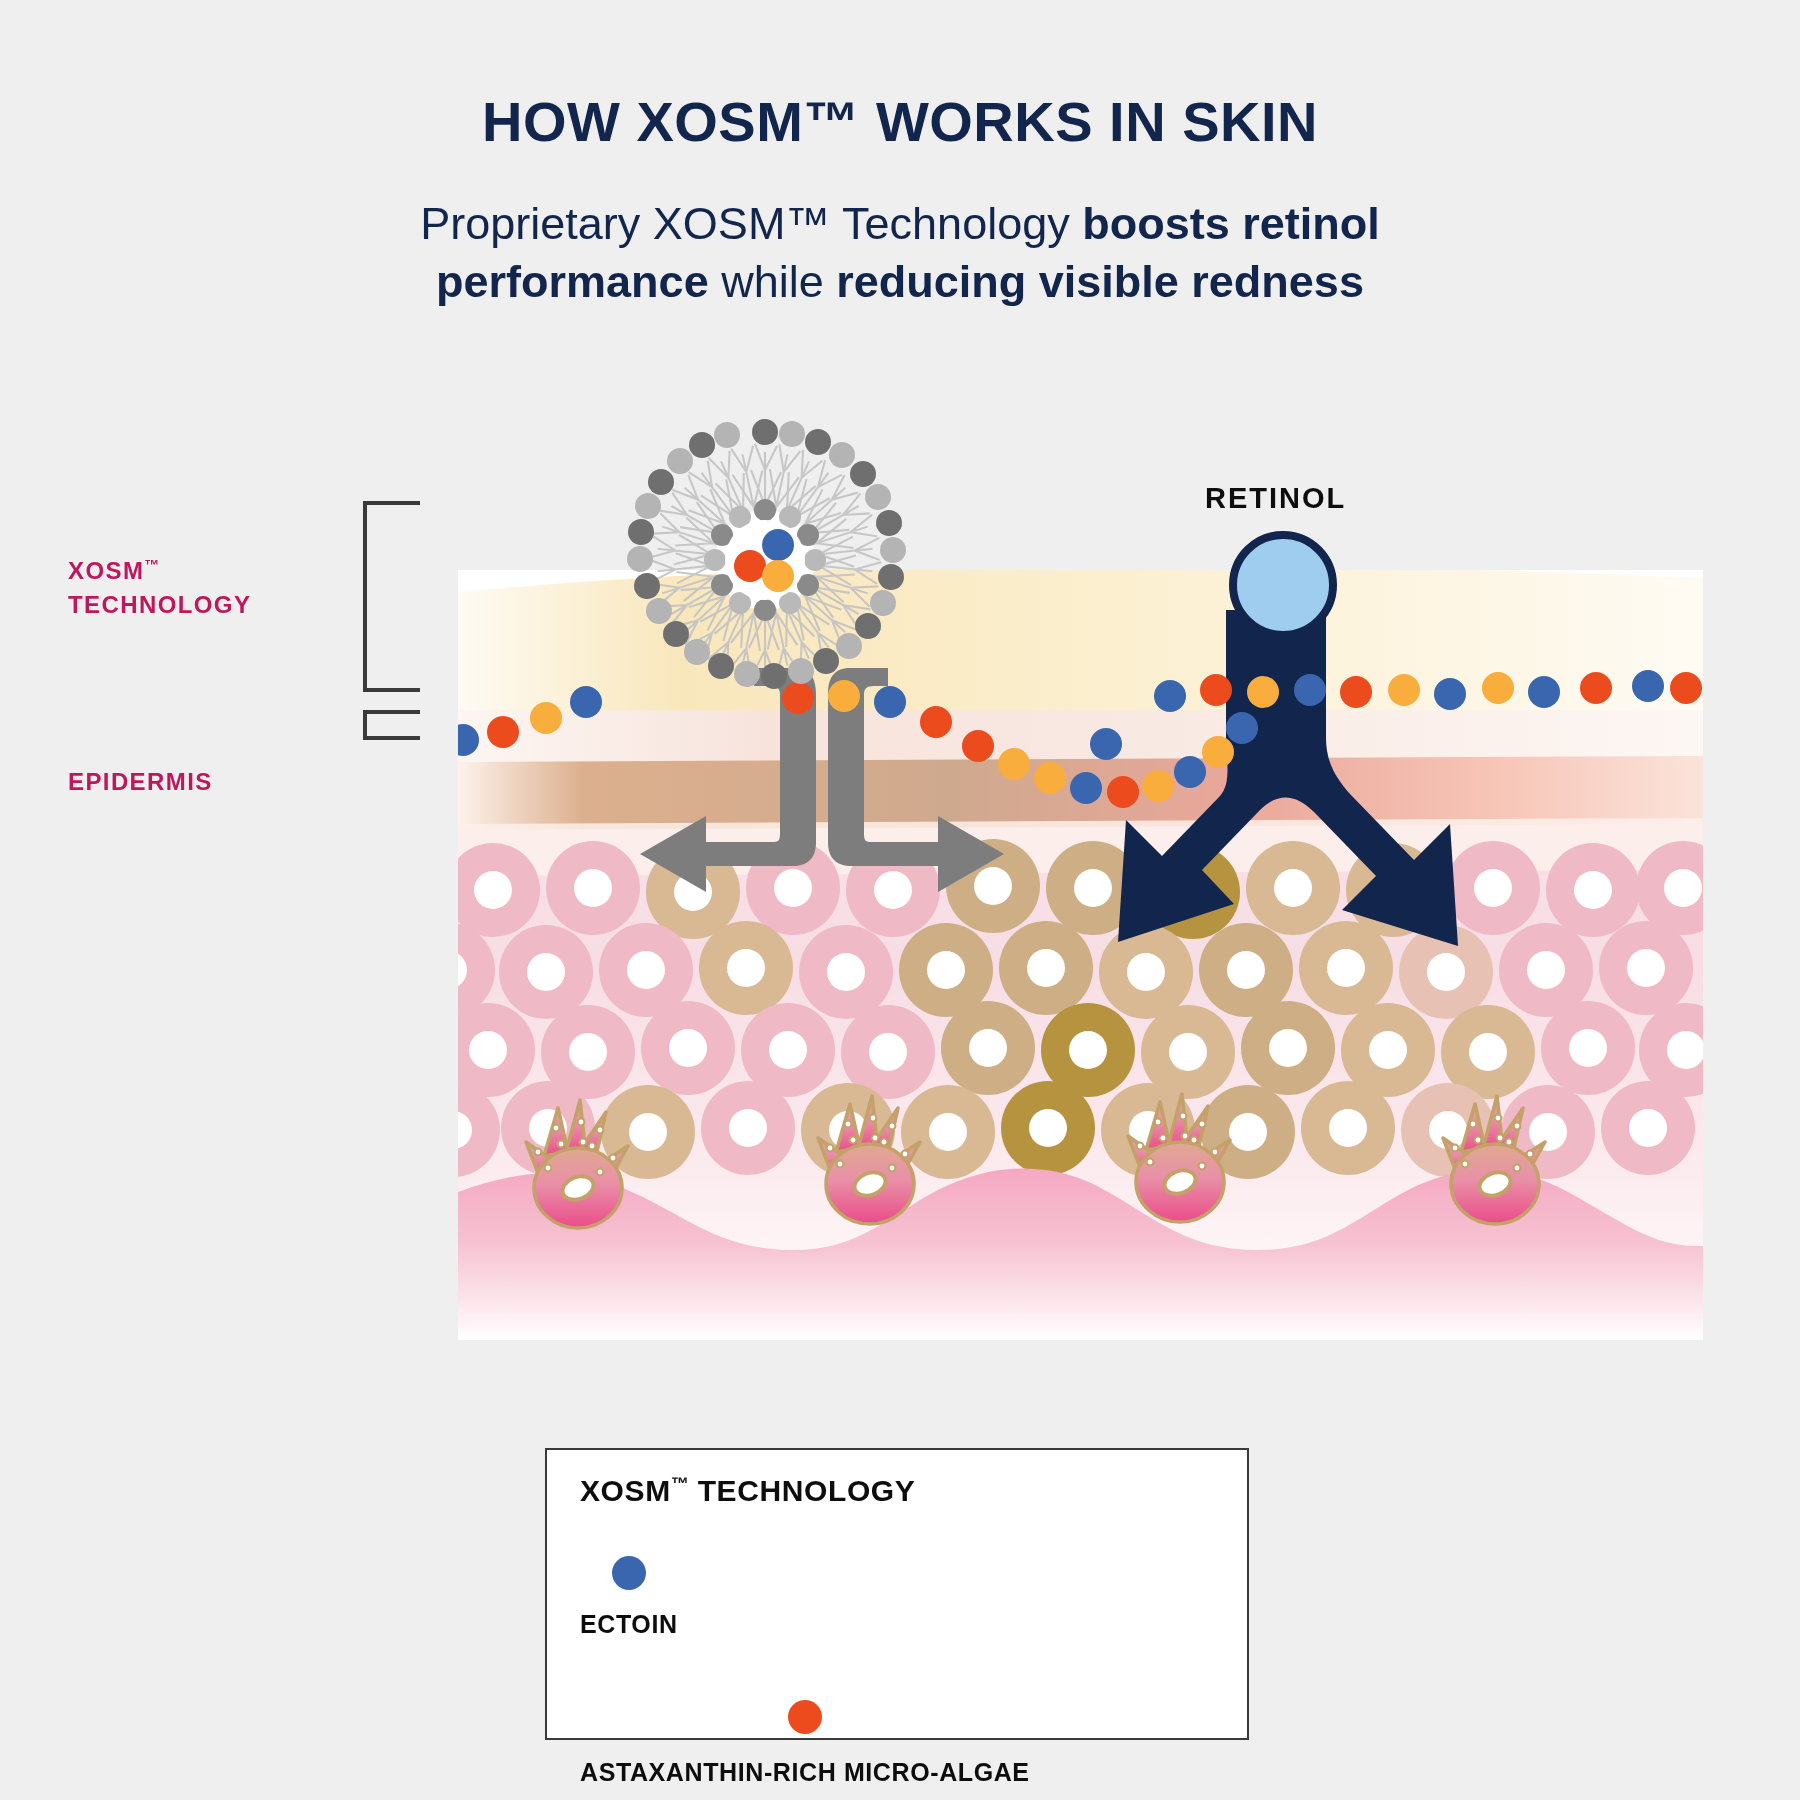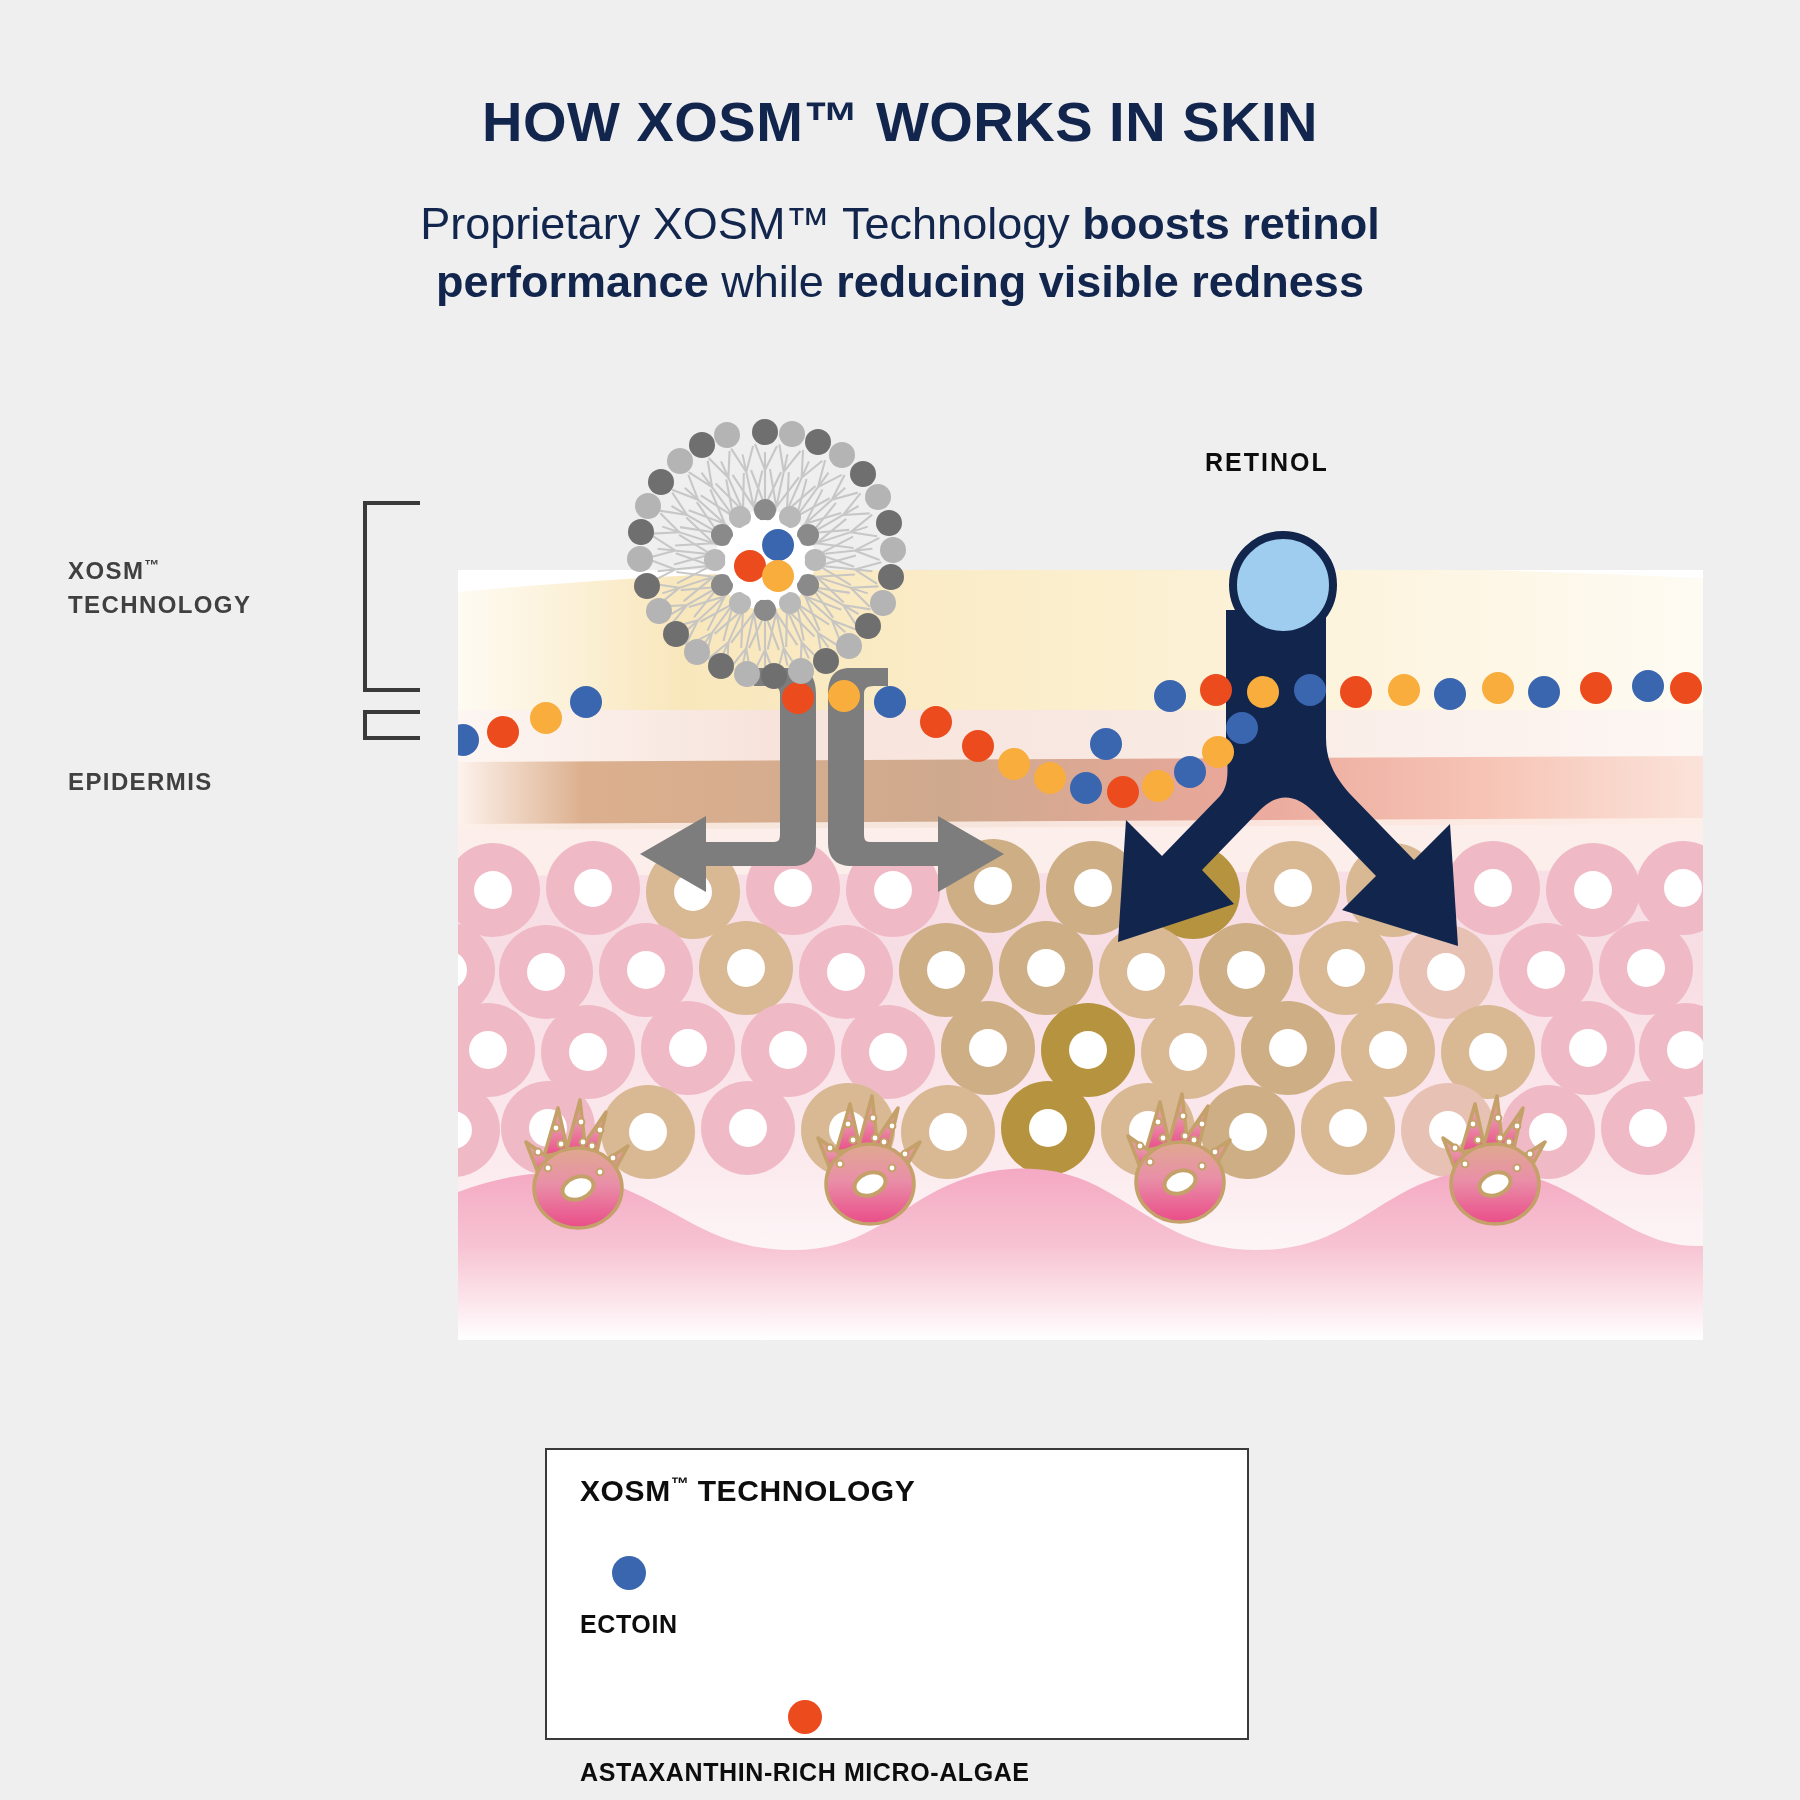--- a/index.html
+++ b/index.html
@@ -28,21 +28,21 @@
     color:#12254d;
     font-size:45px;
     font-weight:400;
     line-height:1.28;
   }
   .subtitle b{font-weight:bold;}
 
   
   .side-label{
     position:absolute;
-    color:#404040;
+    color:#be185d;
     font-size:24px;
     font-weight:bold;
     letter-spacing:1.4px;
     line-height:1.42;
     text-transform:uppercase;
   }
   #label-xosm{left:68px;top:554px;width:290px;}
   #label-epidermis{left:68px;top:765px;width:290px;}
   .sup-tm{font-size:15px;vertical-align:super;letter-spacing:0;}
 
@@ -93,21 +93,21 @@
 
   <div class="side-label" id="label-epidermis">EPIDERMIS</div>
 
   <svg width="120" height="340" viewBox="0 0 120 340" style="position:absolute;left:345px;top:490px;">
 
     <path d="M75 13 L20 13 L20 200 L75 200" fill="none" stroke="#3a3a3a" stroke-width="4"></path>
 
     <path d="M75 222 L20 222 L20 248 L75 248" fill="none" stroke="#3a3a3a" stroke-width="4"></path>
   </svg>
 
-  <div style="position:absolute;left:1205px;top:448px;font-size:25px;font-weight:bold;letter-spacing:2px;color:#0d0d0d;">RETINOL</div>
+  <div style="position:absolute;left:1205px;top:482px;font-size:29px;font-weight:bold;letter-spacing:2px;color:#0d0d0d;">RETINOL</div>
 
   <div id="panel">
     <svg width="1245" height="770" viewBox="0 0 1245 770">
       <defs>
         <linearGradient id="gScUp" x1="0" y1="0" x2="1" y2="0">
           <stop offset="0%" stop-color="#fdf6e3"></stop>
           <stop offset="22%" stop-color="#f8e4b4"></stop>
           <stop offset="55%" stop-color="#fbeecb"></stop>
           <stop offset="78%" stop-color="#fdf3dd"></stop>
           <stop offset="100%" stop-color="#fefaf0"></stop>

